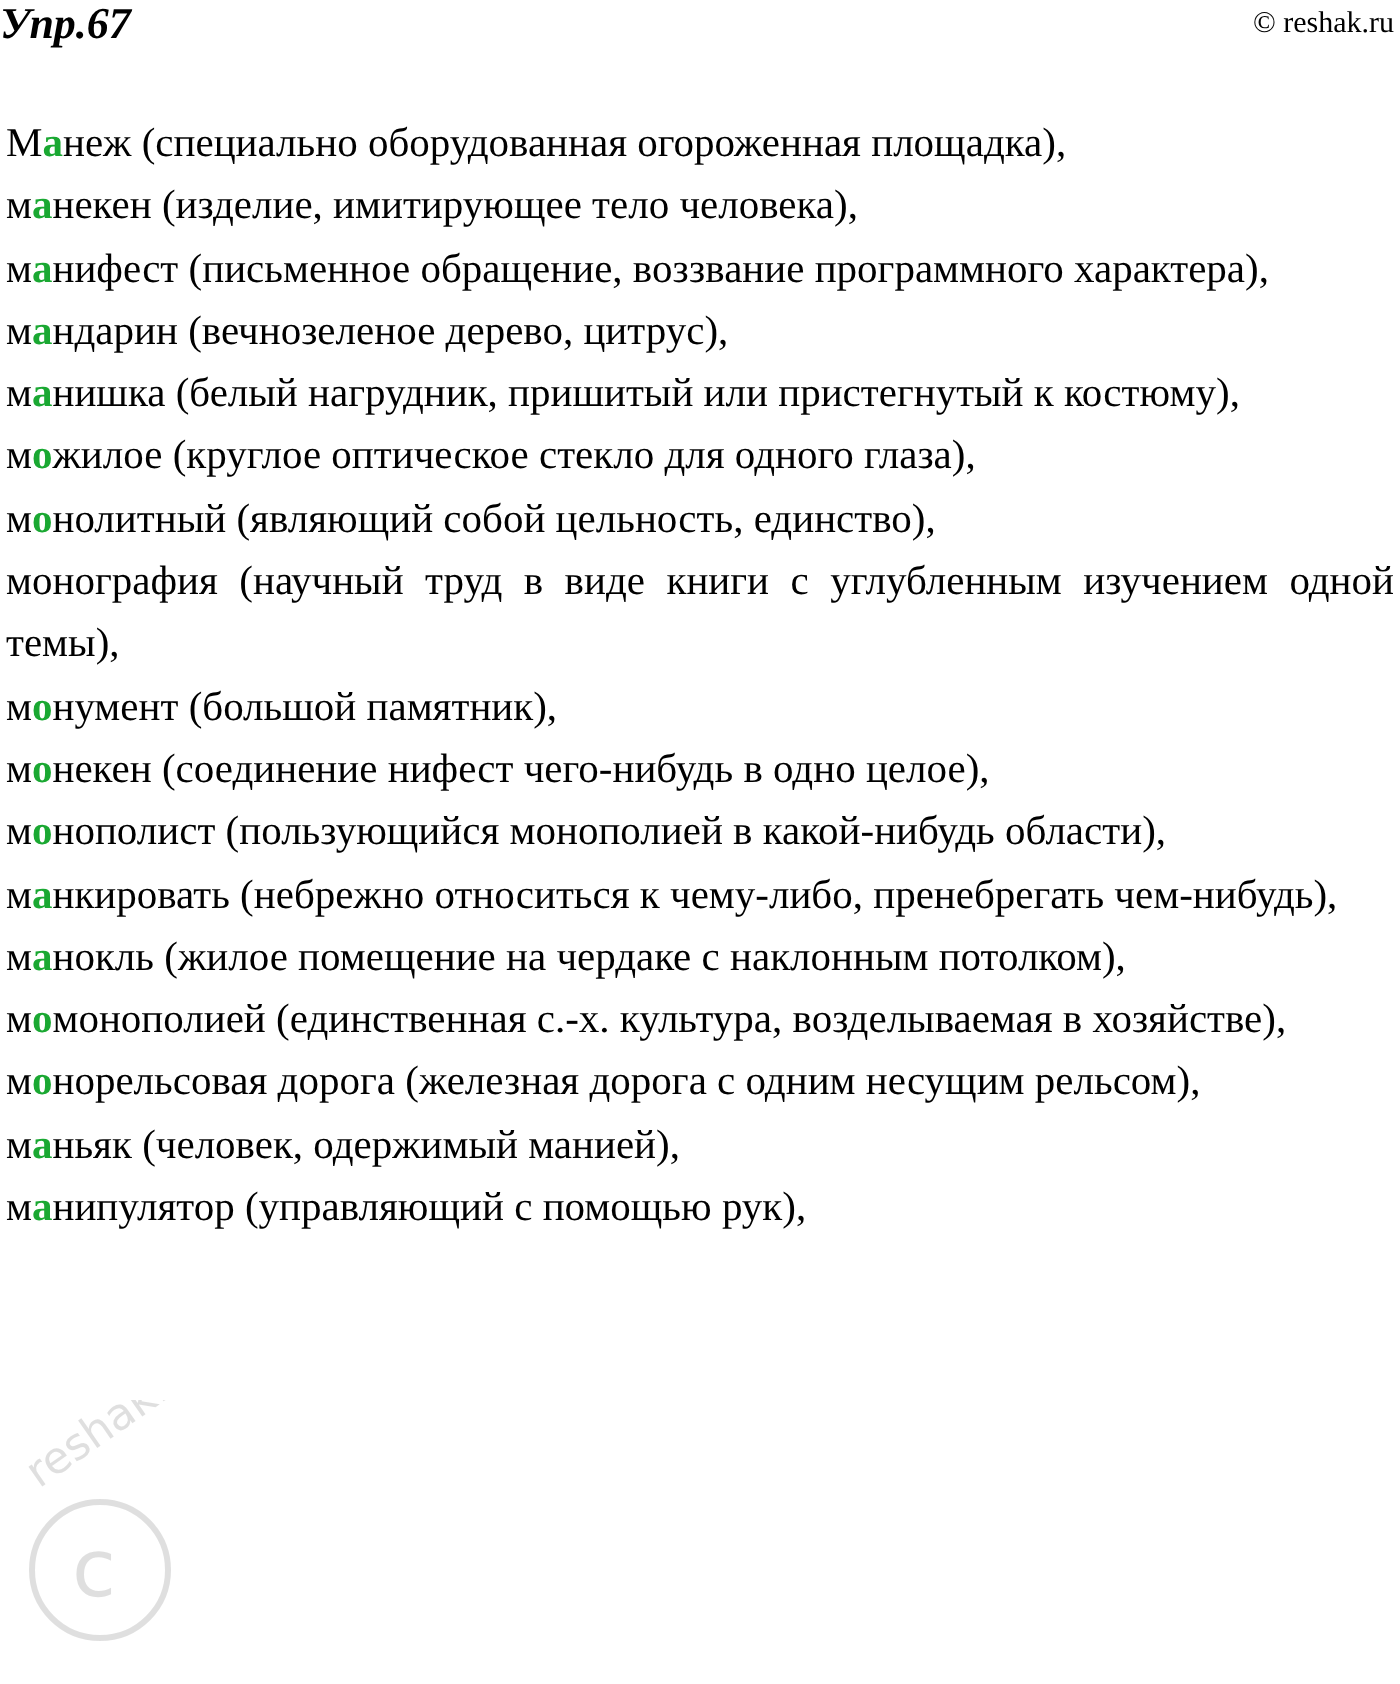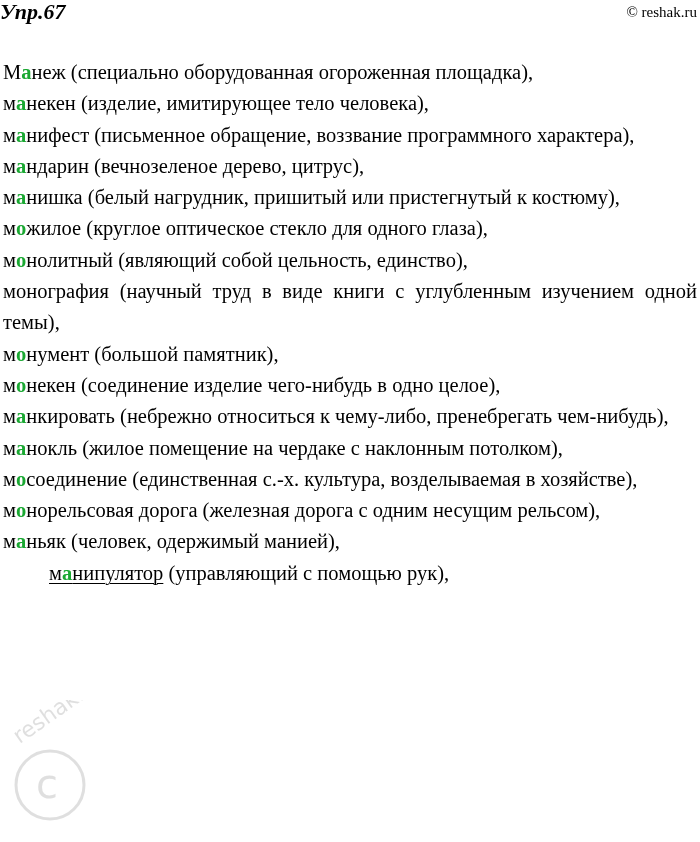--- a/index.html
+++ b/index.html
@@ -16,21 +16,21 @@
   .copyright {
     position: absolute; right: 3px; top: 1px; font-size: 15px; line-height: 22px;
   }
   .content {
     position: absolute; left: 3px; top: 57px; width: 694px;
     font-size: 20.5px; line-height: 31.3px;
   }
   .entry { text-align: justify; text-align-last: left; margin: 0; }
   .def { }
   .hl { color: #1aa832; font-weight: bold; }
-  .u { text-decoration: underline; text-decoration-thickness: 1px; text-underline-offset: 3px; margin-left: 46px; }
+  .u { text-decoration-thickness: 1px; text-underline-offset: 3px; }
   .watermark {
     position: absolute; left: 10px; top: 700px; width: 90px; height: 130px;
     pointer-events: none; opacity: 0.18;
   }
 </style>
 </head>
 <body>
 
 <div class="header">
   <div class="title">Упр.67</div>
@@ -40,24 +40,25 @@
 <div class="content" id="word-list">
     <p class="entry"><span><span>М</span><span class="hl" style="color: rgb(26, 168, 50);">а</span><span>неж</span></span> (<span class="def">специально оборудованная огороженная площадка</span><span>),</span></p>
     <p class="entry"><span><span>м</span><span class="hl" style="color: rgb(26, 168, 50);">а</span><span>некен</span></span> (<span class="def">изделие, имитирующее тело человека</span><span>),</span></p>
     <p class="entry"><span><span>м</span><span class="hl" style="color: rgb(26, 168, 50);">а</span><span>нифест</span></span> (<span class="def">письменное обращение, воззвание программного характера</span><span>),</span></p>
     <p class="entry"><span><span>м</span><span class="hl" style="color: rgb(26, 168, 50);">а</span><span>ндарин</span></span> (<span class="def">вечнозеленое дерево, цитрус</span><span>),</span></p>
     <p class="entry"><span><span>м</span><span class="hl" style="color: rgb(26, 168, 50);">а</span><span>нишка</span></span> (<span class="def">белый нагрудник, пришитый или пристегнутый к костюму</span><span>),</span></p>
     <p class="entry"><span><span>м</span><span class="hl" style="color: rgb(26, 168, 50);">о</span><span>жилое</span></span> (<span class="def">круглое оптическое стекло для одного глаза</span><span>),</span></p>
     <p class="entry"><span><span>м</span><span class="hl" style="color: rgb(26, 168, 50);">о</span><span>нолитный</span></span> (<span class="def">являющий собой цельность, единство</span><span>),</span></p>
     <p class="entry"><span><span>монография</span><span class="hl" style="color: rgb(26, 168, 50);"></span><span></span></span> (<span class="def">научный труд в виде книги с углубленным изучением одной темы</span><span>),</span></p>
     <p class="entry"><span><span>м</span><span class="hl" style="color: rgb(26, 168, 50);">о</span><span>нумент</span></span> (<span class="def">большой памятник</span><span>),</span></p>
-    <p class="entry"><span><span>м</span><span class="hl" style="color: rgb(26, 168, 50);">о</span><span>некен</span></span> (<span class="def">соединение изделие чего-нибудь в одно целое</span><span>),</span></p>
+    <p class="entry"><span><span>м</span><span class="hl" style="color: rgb(26, 168, 50);">о</span><span>некен</span></span> (<span class="def">соединение нифест чего-нибудь в одно целое</span><span>),</span></p>
+    <p class="entry"><span><span>м</span><span class="hl" style="color: rgb(26, 168, 50);">о</span><span>нополист</span></span> (<span class="def">пользующийся монополией в какой-нибудь области</span><span>),</span></p>
     <p class="entry"><span><span>м</span><span class="hl" style="color: rgb(26, 168, 50);">а</span><span>нкировать</span></span> (<span class="def">небрежно относиться к чему-либо, пренебрегать чем-нибудь</span><span>),</span></p>
     <p class="entry"><span><span>м</span><span class="hl" style="color: rgb(26, 168, 50);">а</span><span>нокль</span></span> (<span class="def">жилое помещение на чердаке с наклонным потолком</span><span>),</span></p>
-    <p class="entry"><span><span>м</span><span class="hl" style="color: rgb(26, 168, 50);">о</span><span>соединение</span></span> (<span class="def">единственная с.-х. культура, возделываемая в хозяйстве</span><span>),</span></p>
+    <p class="entry"><span><span>м</span><span class="hl" style="color: rgb(26, 168, 50);">о</span><span>монополией</span></span> (<span class="def">единственная с.-х. культура, возделываемая в хозяйстве</span><span>),</span></p>
     <p class="entry"><span><span>м</span><span class="hl" style="color: rgb(26, 168, 50);">о</span><span>норельсовая дорога</span></span> (<span class="def">железная дорога с одним несущим рельсом</span><span>),</span></p>
     <p class="entry"><span><span>м</span><span class="hl" style="color: rgb(26, 168, 50);">а</span><span>ньяк</span></span> (<span class="def">человек, одержимый манией</span><span>),</span></p>
     <p class="entry"><span class="u"><span>м</span><span class="hl" style="color: rgb(26, 168, 50);">а</span><span>нипулятор</span></span> (<span class="def">управляющий с помощью рук</span><span>),</span></p>
   </div>
 
 <svg class="watermark" viewBox="0 0 90 130">
   <circle cx="40" cy="85" r="34" fill="none" stroke="#555" stroke-width="3"></circle>
   <text x="26" y="98" font-size="40" fill="#555" font-family="DejaVu Sans, sans-serif">c</text>
   <text x="5" y="30" font-size="22" fill="#555" transform="rotate(-35 30 30)" font-family="DejaVu Sans, sans-serif">reshak.ru</text>
 </svg>

